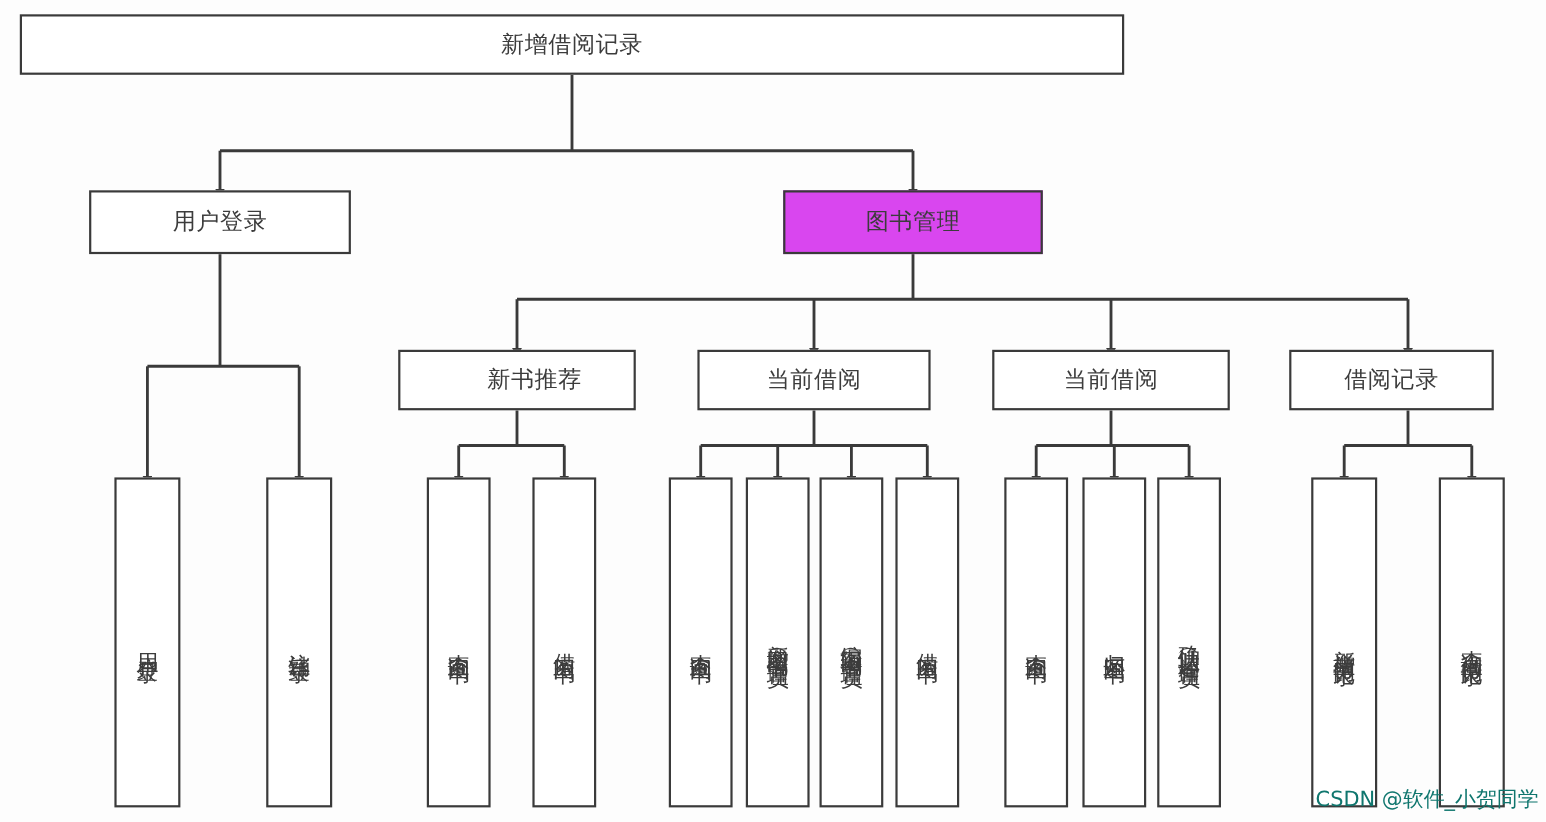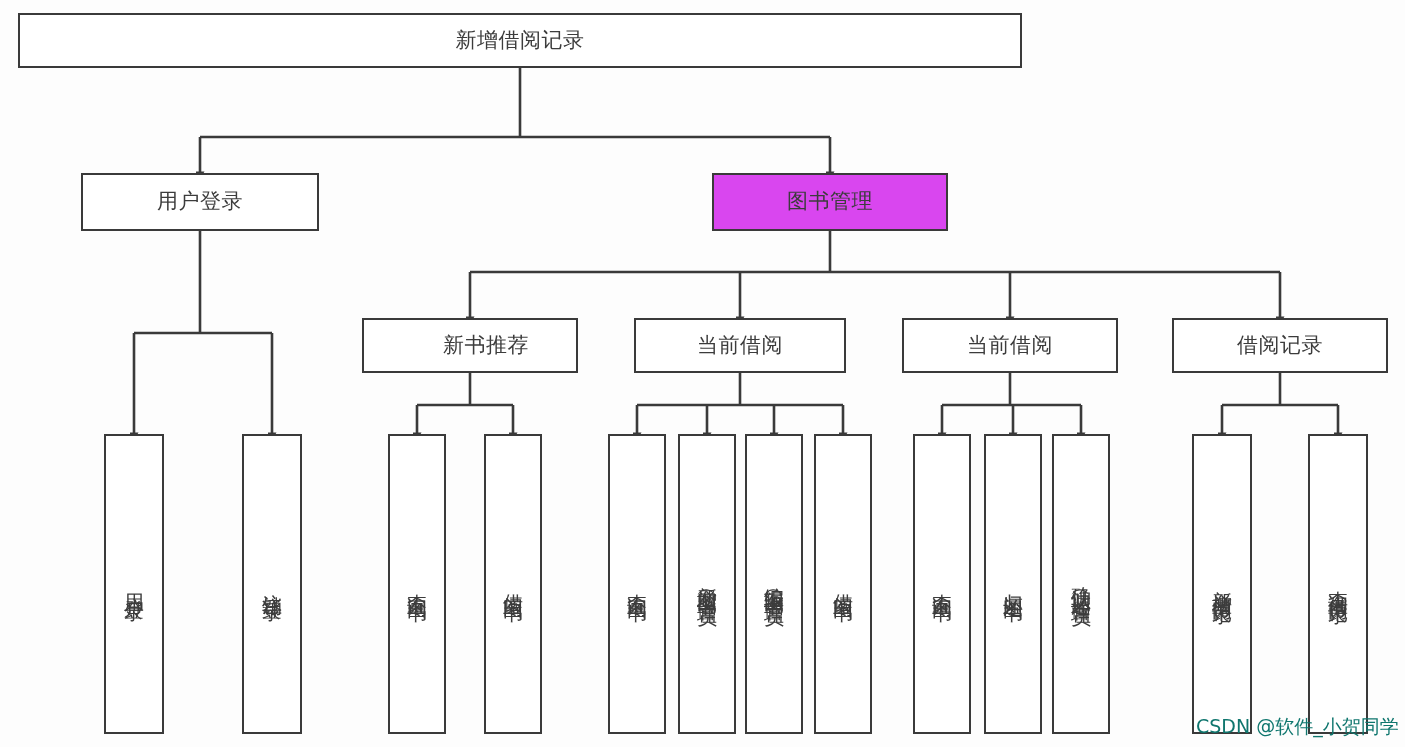--- a/index.html
+++ b/index.html
@@ -118,21 +118,21 @@
       </div>
       <div class="node-box" style="left: 362px; top: 318px; width: 216px; height: 55px; border-color: rgb(58, 58, 58); background: rgb(255, 255, 255); padding-left: 32px;">
         <span class="node-label-h" style="color: rgb(60, 60, 60);">新书推荐</span>
       </div>
       <div class="node-box" style="left: 634px; top: 318px; width: 212px; height: 55px; border-color: rgb(58, 58, 58); background: rgb(255, 255, 255);">
         <span class="node-label-h" style="color: rgb(60, 60, 60);">当前借阅</span>
       </div>
       <div class="node-box" style="left: 902px; top: 318px; width: 216px; height: 55px; border-color: rgb(58, 58, 58); background: rgb(255, 255, 255);">
         <span class="node-label-h" style="color: rgb(60, 60, 60);">当前借阅</span>
       </div>
-      <div class="node-box" style="left: 1172px; top: 318px; width: 216px; height: 55px; border-color: rgb(58, 58, 58); background: rgb(255, 255, 255);">
+      <div class="node-box" style="left: 1172px; top: 318px; width: 186px; height: 55px; border-color: rgb(58, 58, 58); background: rgb(255, 255, 255);">
         <span class="node-label-h" style="color: rgb(60, 60, 60);">借阅记录</span>
       </div>
       <div class="node-box" style="left: 104px; top: 434px; width: 60px; height: 300px; border-color: rgb(58, 58, 58); background: rgb(255, 255, 255);">
         <span class="node-label-v" style="color: rgb(60, 60, 60);">用户登录</span>
       </div>
       <div class="node-box" style="left: 242px; top: 434px; width: 60px; height: 300px; border-color: rgb(58, 58, 58); background: rgb(255, 255, 255);">
         <span class="node-label-v" style="color: rgb(60, 60, 60);">注销登录</span>
       </div>
       <div class="node-box" style="left: 388px; top: 434px; width: 58px; height: 300px; border-color: rgb(58, 58, 58); background: rgb(255, 255, 255);">
         <span class="node-label-v" style="color: rgb(60, 60, 60);">查询图书</span>

